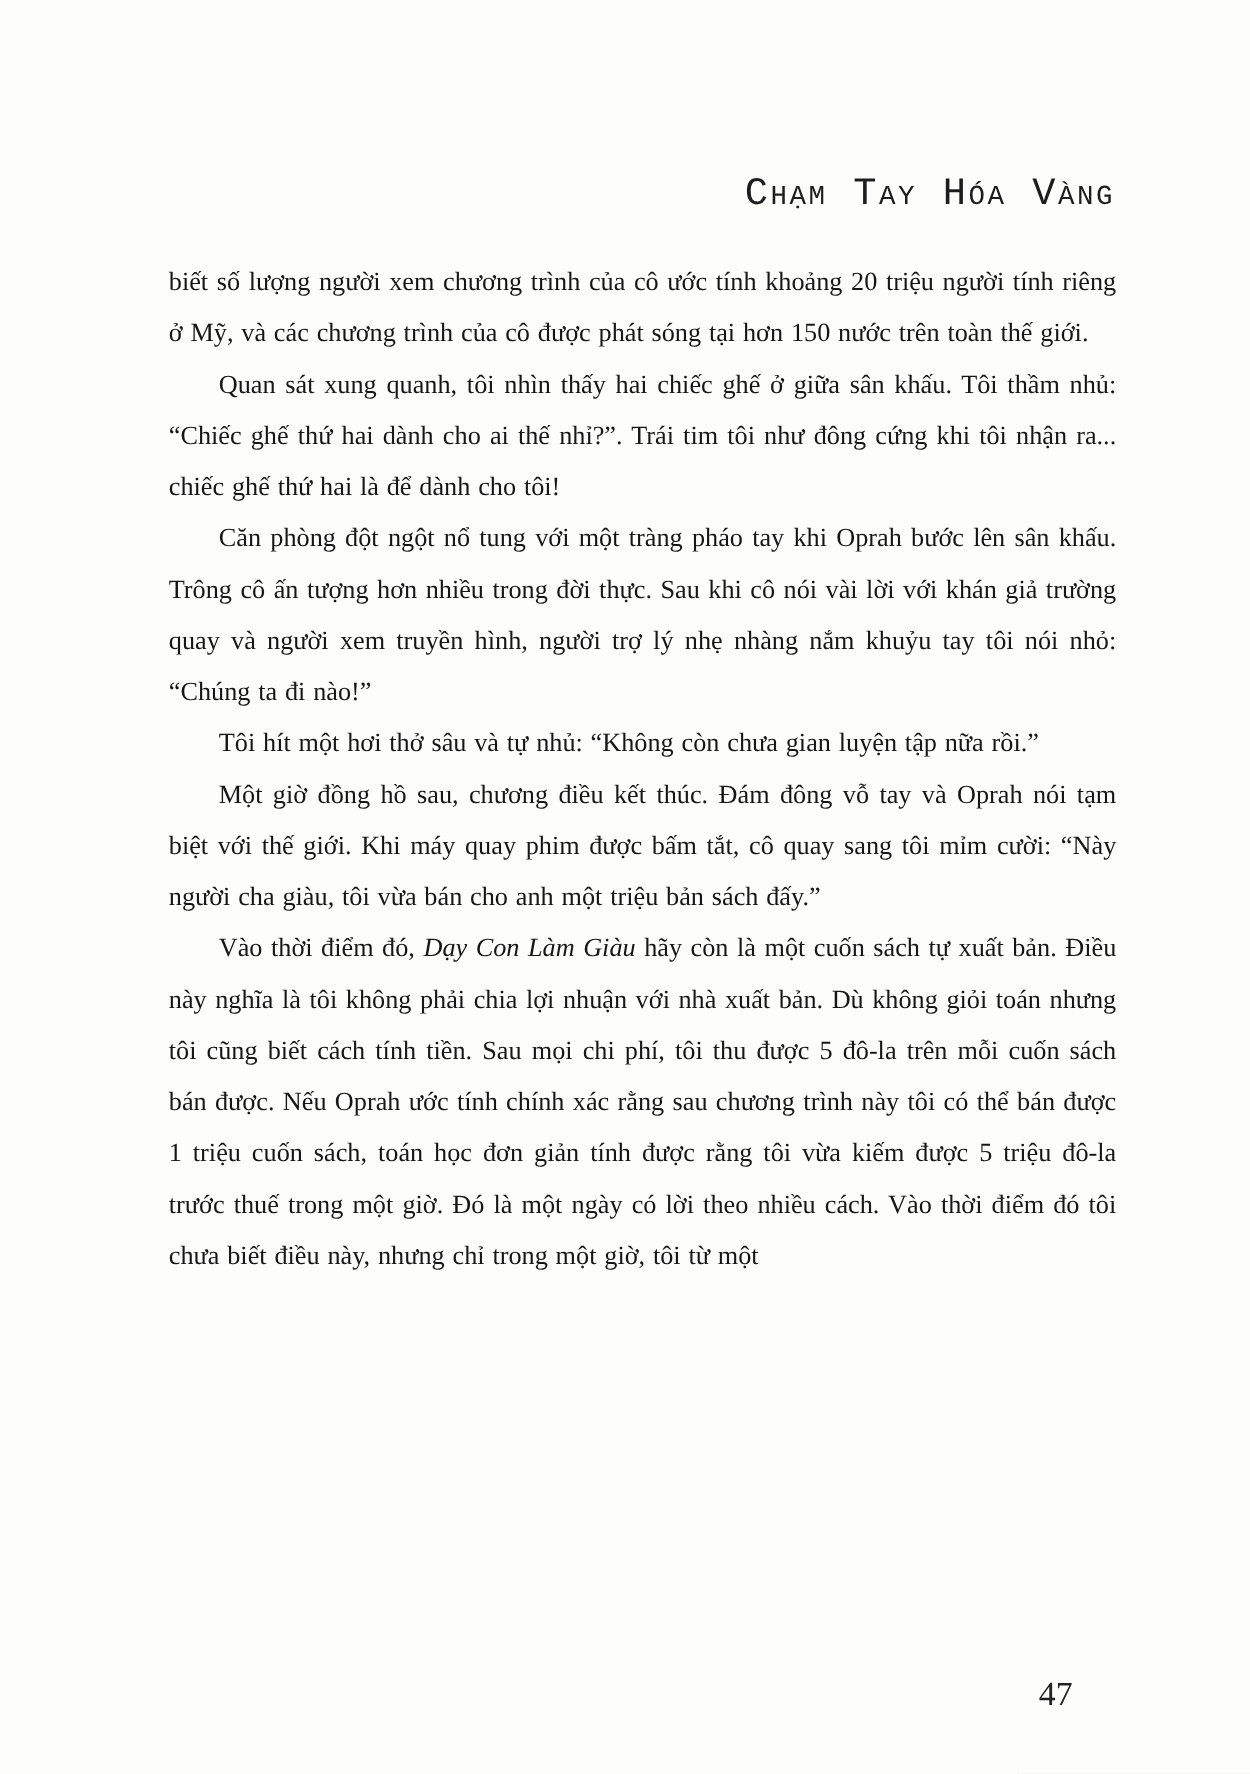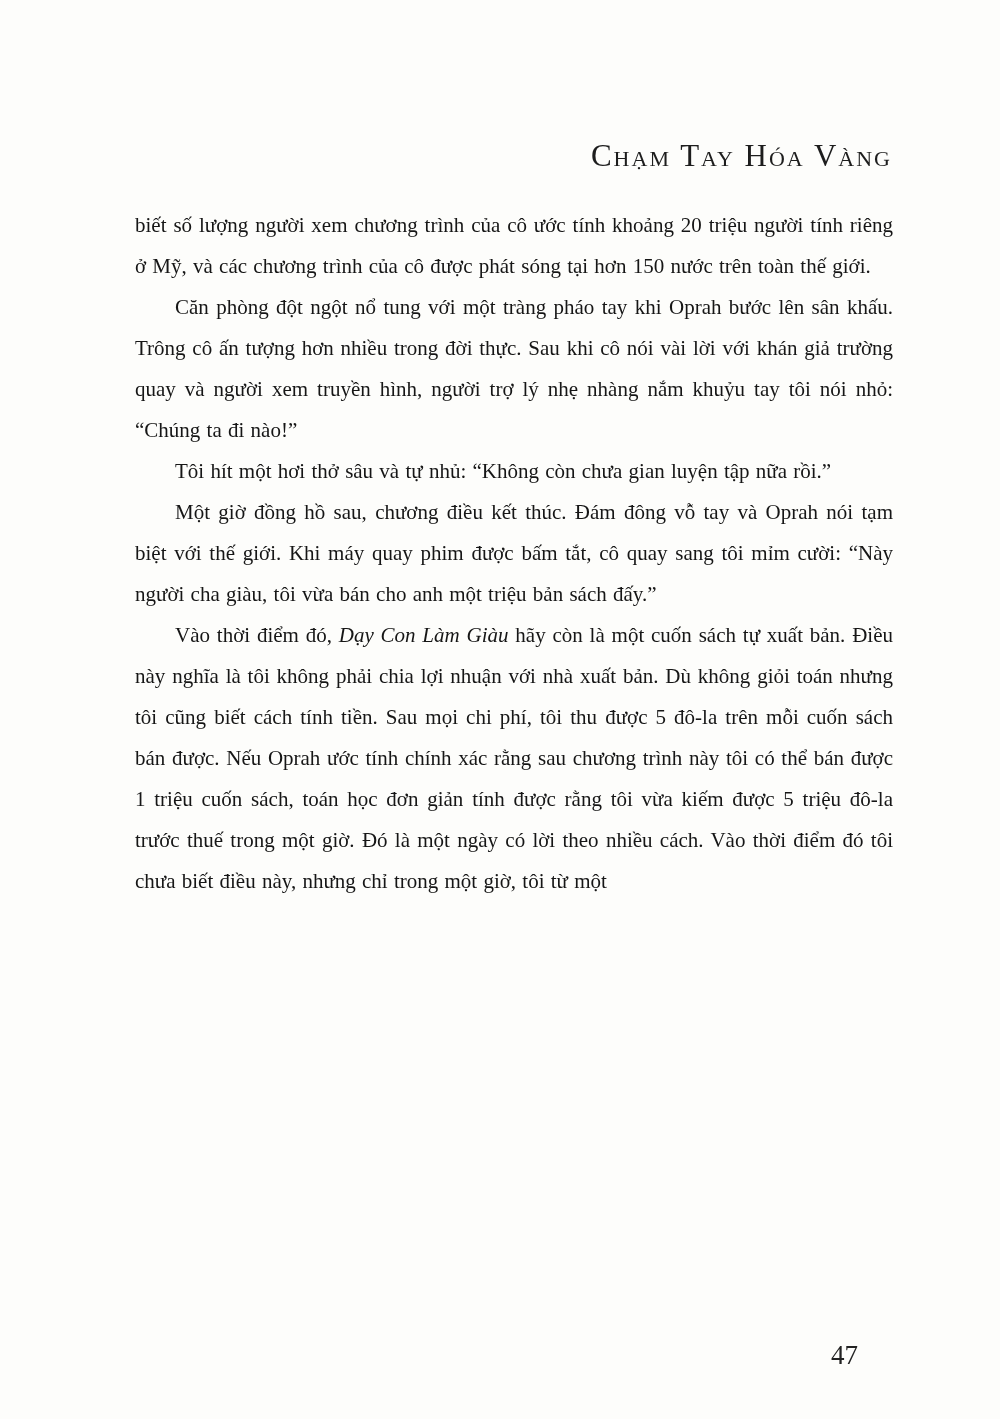--- a/index.html
+++ b/index.html
@@ -15,20 +15,21 @@
   }
   .running-header {
     position: absolute;
     top: 138px;
     right: 108px;
     font-variant: small-caps;
     font-size: 31px;
     letter-spacing: 2px;
     color: #1d1d1d;
     white-space: nowrap;
+    font-family: Liberation Mono, monospace;
   }
   .text-body {
     position: absolute;
     top: 205px;
     left: 135px;
     width: 758px;
     font-size: 21px;
     line-height: 41px;
     text-align: justify;
     word-spacing: 1px;
@@ -45,20 +46,21 @@
   }
 </style>
 </head>
 <body>
 
 <div class="page">
   <div class="running-header">Chạm Tay Hóa Vàng</div>
 
   <div class="text-body">
       <p><span>biết số lượng người xem chương trình của cô ước tính khoảng 20 triệu người tính riêng ở Mỹ, và các chương trình của cô được phát sóng tại hơn 150 nước trên toàn thế giới.</span></p>
+      <p class="indent"><span>Quan sát xung quanh, tôi nhìn thấy hai chiếc ghế ở giữa sân khấu. Tôi thầm nhủ: “Chiếc ghế thứ hai dành cho ai thế nhỉ?”. Trái tim tôi như đông cứng khi tôi nhận ra... chiếc ghế thứ hai là để dành cho tôi!</span></p>
       <p class="indent"><span>Căn phòng đột ngột nổ tung với một tràng pháo tay khi Oprah bước lên sân khấu. Trông cô ấn tượng hơn nhiều trong đời thực. Sau khi cô nói vài lời với khán giả trường quay và người xem truyền hình, người trợ lý nhẹ nhàng nắm khuỷu tay tôi nói nhỏ: “Chúng ta đi nào!”</span></p>
       <p class="indent"><span>Tôi hít một hơi thở sâu và tự nhủ: “Không còn chưa gian luyện tập nữa rồi.”</span></p>
       <p class="indent"><span>Một giờ đồng hồ sau, chương điều kết thúc. Đám đông vỗ tay và Oprah nói tạm biệt với thế giới. Khi máy quay phim được bấm tắt, cô quay sang tôi mỉm cười: “Này người cha giàu, tôi vừa bán cho anh một triệu bản sách đấy.”</span></p>
       <p class="indent"><span>Vào thời điểm đó, </span><span class="italic">Dạy Con Làm Giàu</span><span> hãy còn là một cuốn sách tự xuất bản. Điều này nghĩa là tôi không phải chia lợi nhuận với nhà xuất bản. Dù không giỏi toán nhưng tôi cũng biết cách tính tiền. Sau mọi chi phí, tôi thu được 5 đô-la trên mỗi cuốn sách bán được. Nếu Oprah ước tính chính xác rằng sau chương trình này tôi có thể bán được 1 triệu cuốn sách, toán học đơn giản tính được rằng tôi vừa kiếm được 5 triệu đô-la trước thuế trong một giờ. Đó là một ngày có lời theo nhiều cách. Vào thời điểm đó tôi chưa biết điều này, nhưng chỉ trong một giờ, tôi từ một</span></p>
     </div>
 
   <div class="page-number">47</div>
 </div>
 
 </body></html>

